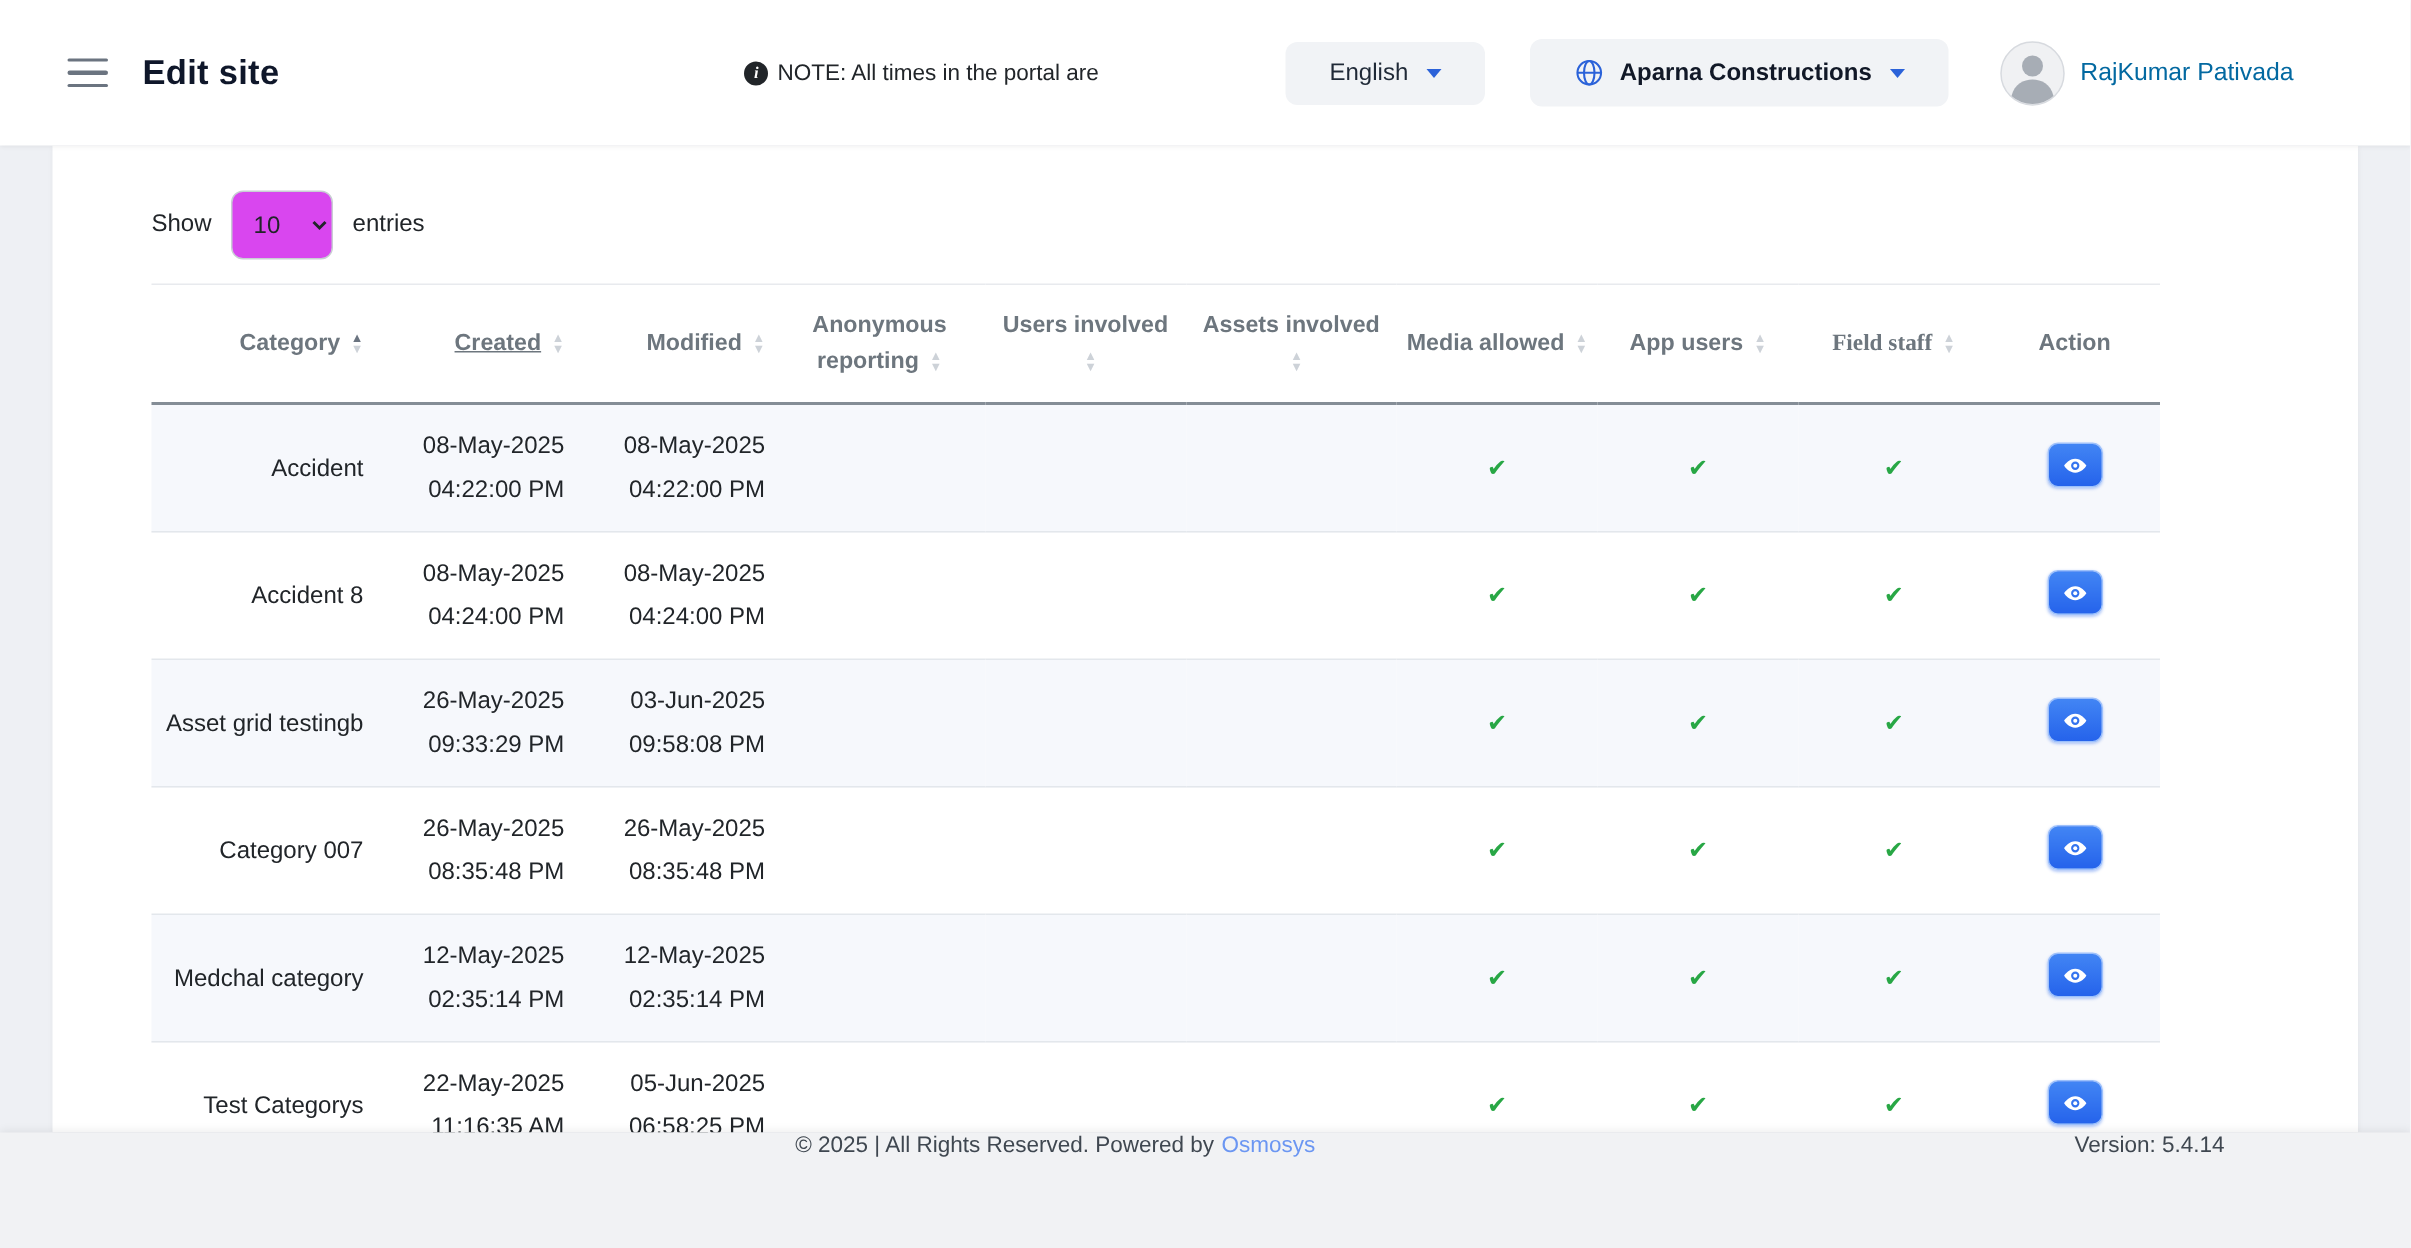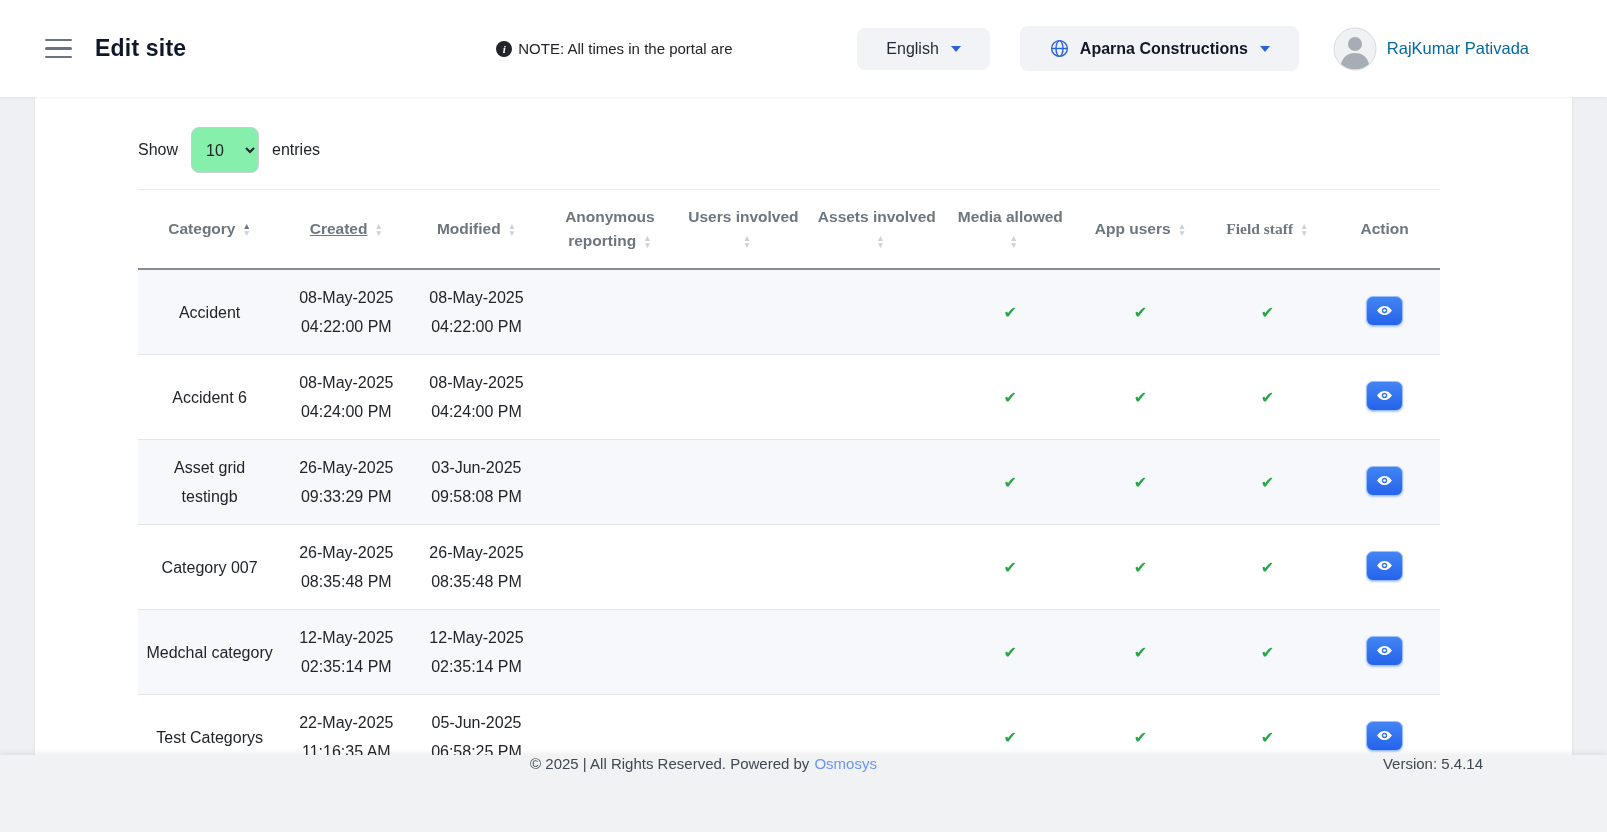--- a/index.html
+++ b/index.html
@@ -60,28 +60,28 @@
   .avatar { width: 44px; height: 44px; display: inline-flex; }
   .username { font-size: 16.5px; color: #0369a1; white-space: nowrap; }
 
   
   .main { height: 658px; overflow: hidden; }
   .card {
     background: #ffffff;
     margin: 0 35px;
     height: 100%;
     box-shadow: 0 1px 4px rgba(0,0,0,0.06);
-    padding: 30px 132px 0 103px;
+    padding: 30px 132px 0 66px;
   }
   .controls { display: flex; align-items: center; font-size: 16px; color: #212529; margin-bottom: 16px; }
   .page-size {
     margin: 0 13px; width: 68px; height: 46px;
     border: 1px solid #c9ced4; border-radius: 8px;
     font-size: 16px; padding: 0 10px; color: #212529;
-    background: #86efac; cursor: pointer;
+    background: #d946ef; cursor: pointer;
     font-family: inherit;
   }
 
   table.grid { width: 100%; border-collapse: collapse; table-layout: fixed; }
   .grid th:nth-child(1)  { width: 11%; }
   .grid th:nth-child(2)  { width: 10%; text-decoration: underline; }
   .grid th:nth-child(3)  { width: 10%; }
   .grid th:nth-child(4)  { width: 10.5%; }
   .grid th:nth-child(5)  { width: 10%; }
   .grid th:nth-child(6)  { width: 10.5%; }
@@ -91,21 +91,21 @@
   .grid th:nth-child(10) { width: 8.5%; }
 
   .grid thead th {
     font-size: 15.5px; font-weight: 700; color: #6d767e;
     padding: 15px 6px;
     border-top: 1px solid #e8eaee;
     border-bottom: 2px solid #848d96;
     line-height: 24px;
     vertical-align: middle;
   }
-  .grid th.col-left, .grid td.col-left { text-align: center; }
+  .grid th.col-left, .grid td.col-left { text-align: right; }
   .grid th.col-center, .grid td.col-center { text-align: center; }
   .grid th.sortable { cursor: pointer; }
 
   .sorter {
     display: inline-flex; flex-direction: column;
     margin-left: 7px; vertical-align: middle;
     line-height: 7px; font-size: 8.5px;
   }
   .arr { color: #cdd2d8; }
   .arr.active { color: #6b7480; }
@@ -259,21 +259,21 @@
             <td class="col-center"><span class="check">✔</span></td>
             <td class="col-center"><span class="check">✔</span></td>
             <td class="col-center"><button class="eye-btn">
                 <svg viewBox="0 0 24 24" width="17" height="17">
                   <path fill="#ffffff" d="M12 5.5C6.5 5.5 2.7 10.2 1.5 12c1.2 1.8 5 6.5 10.5 6.5S21.3 13.8 22.5 12C21.3 10.2 17.5 5.5 12 5.5zm0 10.4a3.9 3.9 0 1 1 0-7.8 3.9 3.9 0 0 1 0 7.8z"></path>
                   <circle cx="12" cy="12" r="1.9" fill="#ffffff"></circle>
                 </svg>
               </button></td>
           </tr>
           <tr>
-            <td class="col-left">Accident 6</td>
+            <td class="col-left">Accident 8</td>
             <td class="col-left">
               <div>08-May-2025</div>
               <div>04:24:00 PM</div>
             </td>
             <td class="col-left">
               <div>08-May-2025</div>
               <div>04:24:00 PM</div>
             </td>
             <td class="col-center"></td>
             <td class="col-center"></td>

